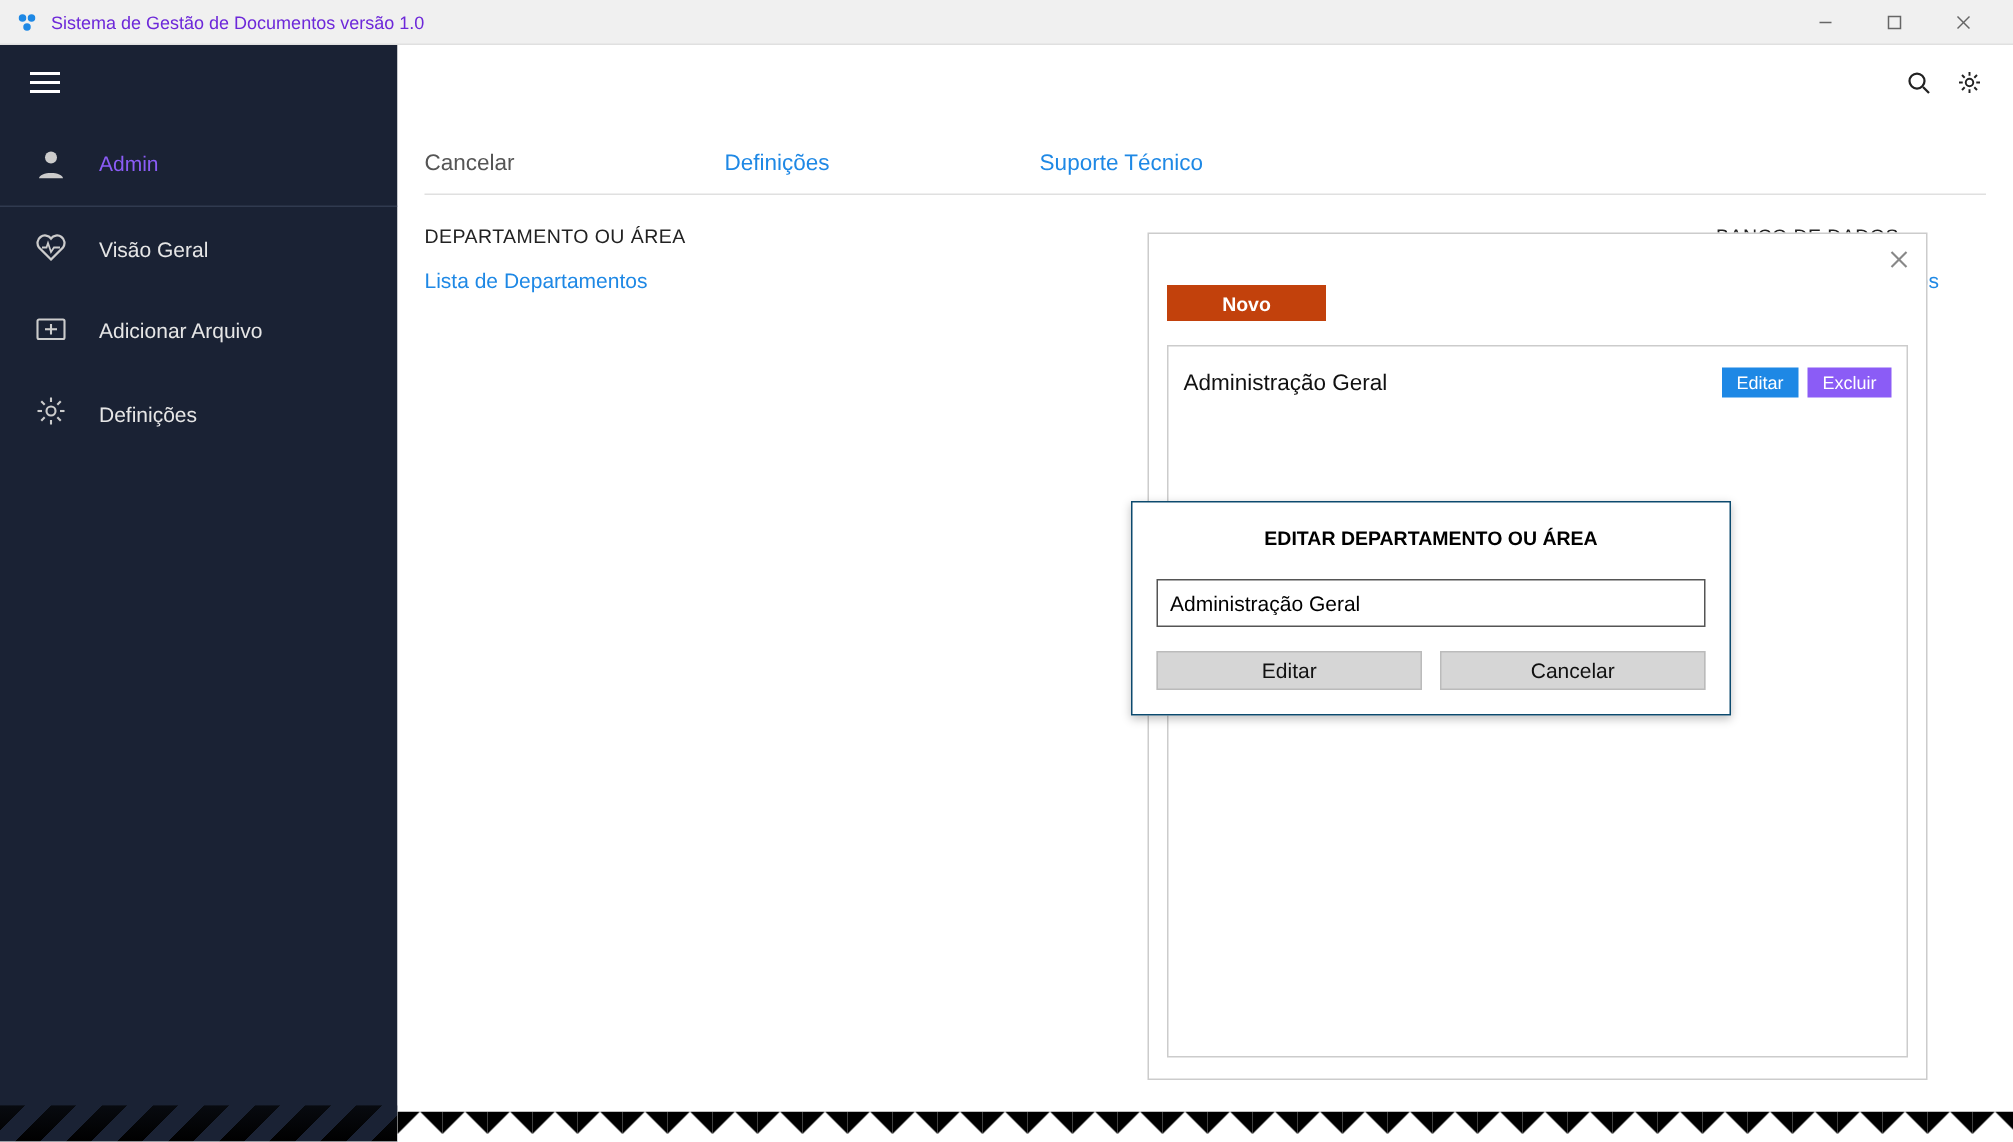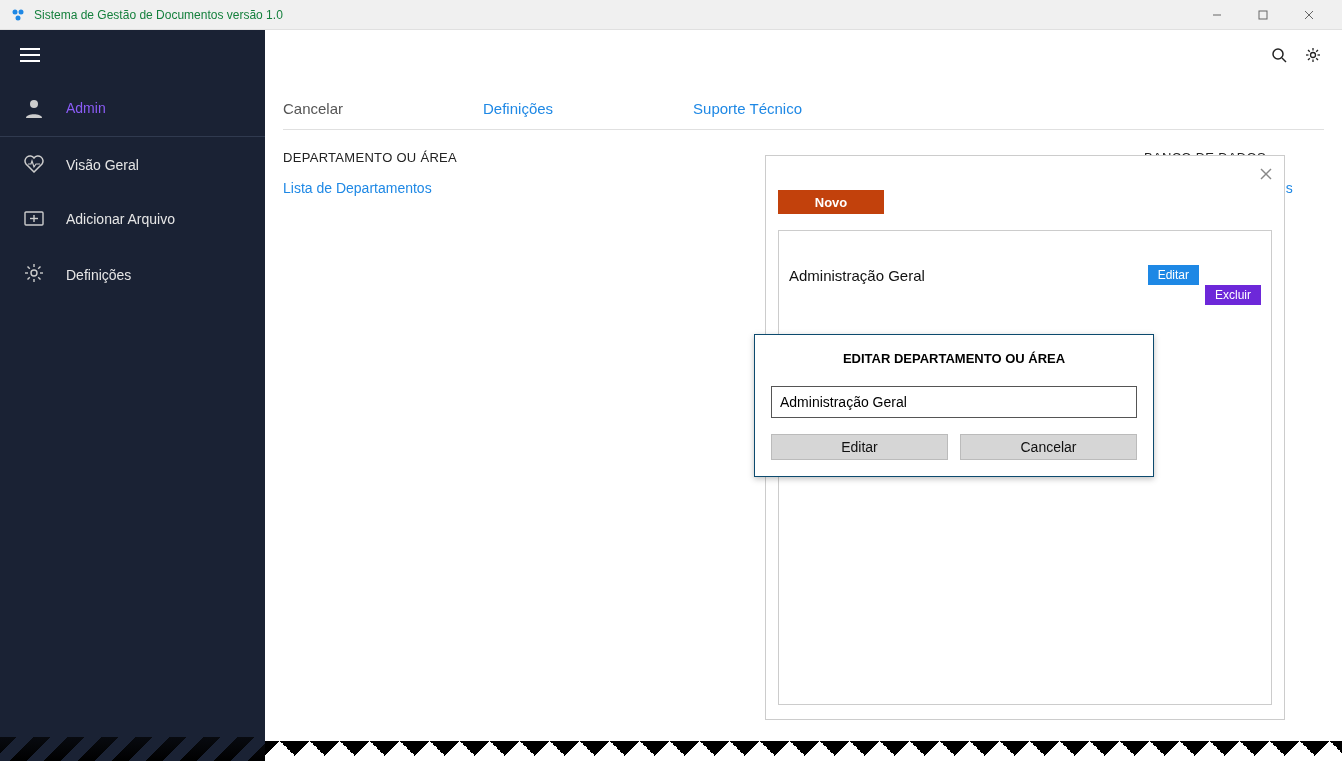--- a/index.html
+++ b/index.html
@@ -11,21 +11,21 @@
     background: #f0f0f0;
     display: flex;
     align-items: center;
     padding: 0 10px;
     border-bottom: 1px solid #e0e0e0;
   }
   .titlebar .app-icon {
     width: 16px; height: 16px; margin-right: 8px;
     display: flex; align-items: center; justify-content: center;
   }
-  .titlebar .title { color: #15803d; font-size: 12px; flex: 1; }
+  .titlebar .title { color: #6d28d9; font-size: 12px; flex: 1; }
   .titlebar .win-controls { display: flex; gap: 0; }
   .titlebar .win-btn {
     width: 46px; height: 30px;
     display: flex; align-items: center; justify-content: center;
     color: #666; font-size: 14px;
   }
 
   .app-body { display: flex; height: 731px; }
 
   
@@ -154,21 +154,21 @@
     padding: 4px 10px;
   }
   .list-row .name { flex:1; font-size: 15px; color:#111;}
   .small-btn {
     border:none; color:#fff;
     font-size:12px; padding: 3px 10px;
     margin-left: 6px;
     cursor: pointer;
   }
   .btn-edit { background: #1e88e5; }
-  .btn-del  { background: #6d28d9; margin-top: 40px; }
+  .btn-del  { background: #8b5cf6; }
 
   
   .panel-edit {
     left: 489px; top: 304px;
     width: 400px;
     padding: 16px;
     box-shadow: 0 2px 6px rgba(0,0,0,0.25);
     border: 1px solid #0c4a6e;
   }
   .panel-edit h4 {

